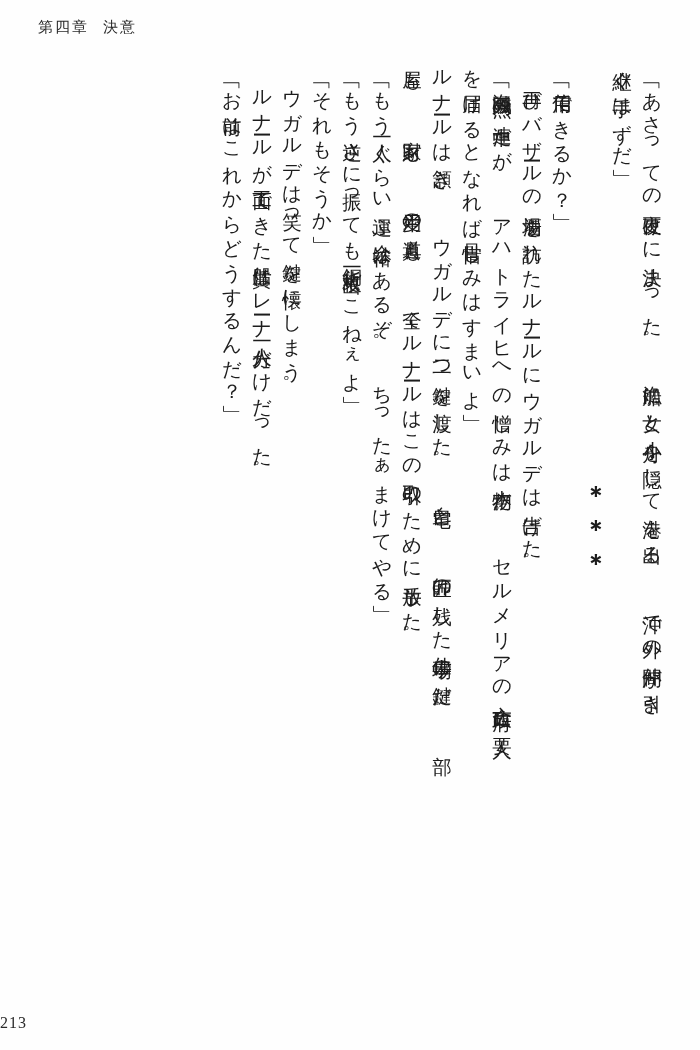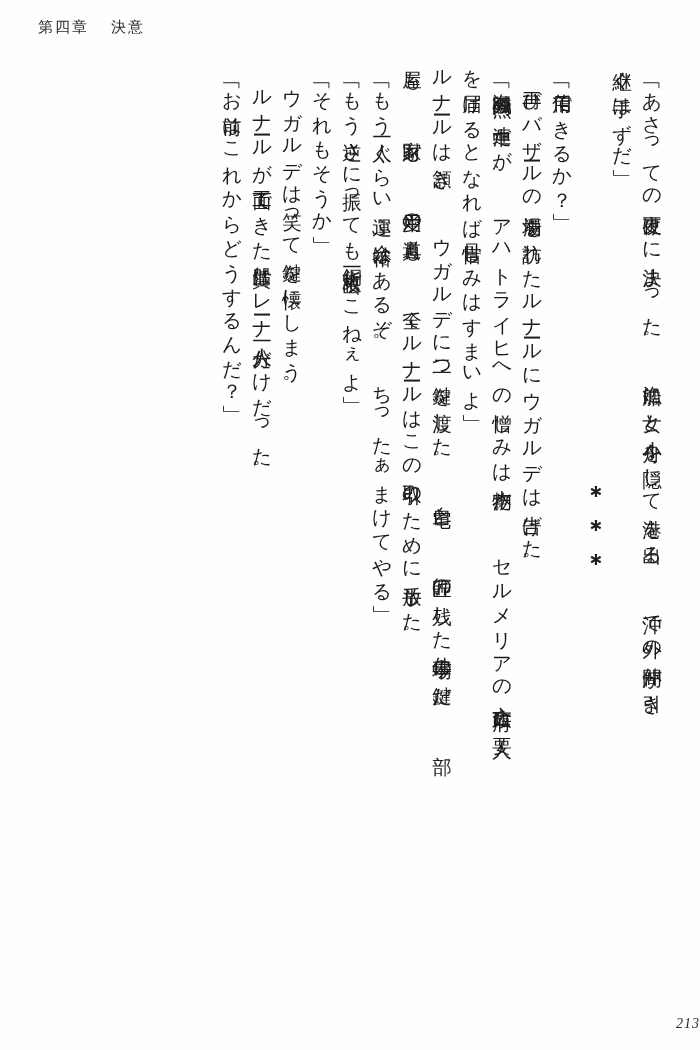--- a/index.html
+++ b/index.html
@@ -22,21 +22,21 @@
   .running-head {
     position: absolute;
     top: 18px;
     left: 38px;
     font-size: 15px;
     letter-spacing: 2px;
     color: #2a2a2a;
     white-space: nowrap;
   }
   .running-head .chap-num {
-    margin-right: 22px;
+    margin-right: 14px;
   }
   
   .body-area {
     position: absolute;
     top: 56px;
     right: 30px;
     left: 30px;
     height: 930px;
     display: flex;
     flex-direction: row;
@@ -82,25 +82,24 @@
     align-items: center;
     justify-content: center;
     color: #1c1c1c;
     font-weight: bold;
   }
   .page-number {
     position: absolute;
     bottom: 18px;
     left: 0;
     right: 0;
-    text-align: right;
-    font-size: 14px;
+    text-align: left;
+    font-size: 16px;
     color: #2a2a2a;
     letter-spacing: 1px;
-    font-style: italic;
   }
 </style>
 </head>
 <body>
 
 <div class="page">
 
   <div class="running-head">
     <span class="chap-num">第四章</span><span>決意</span>
   </div>

